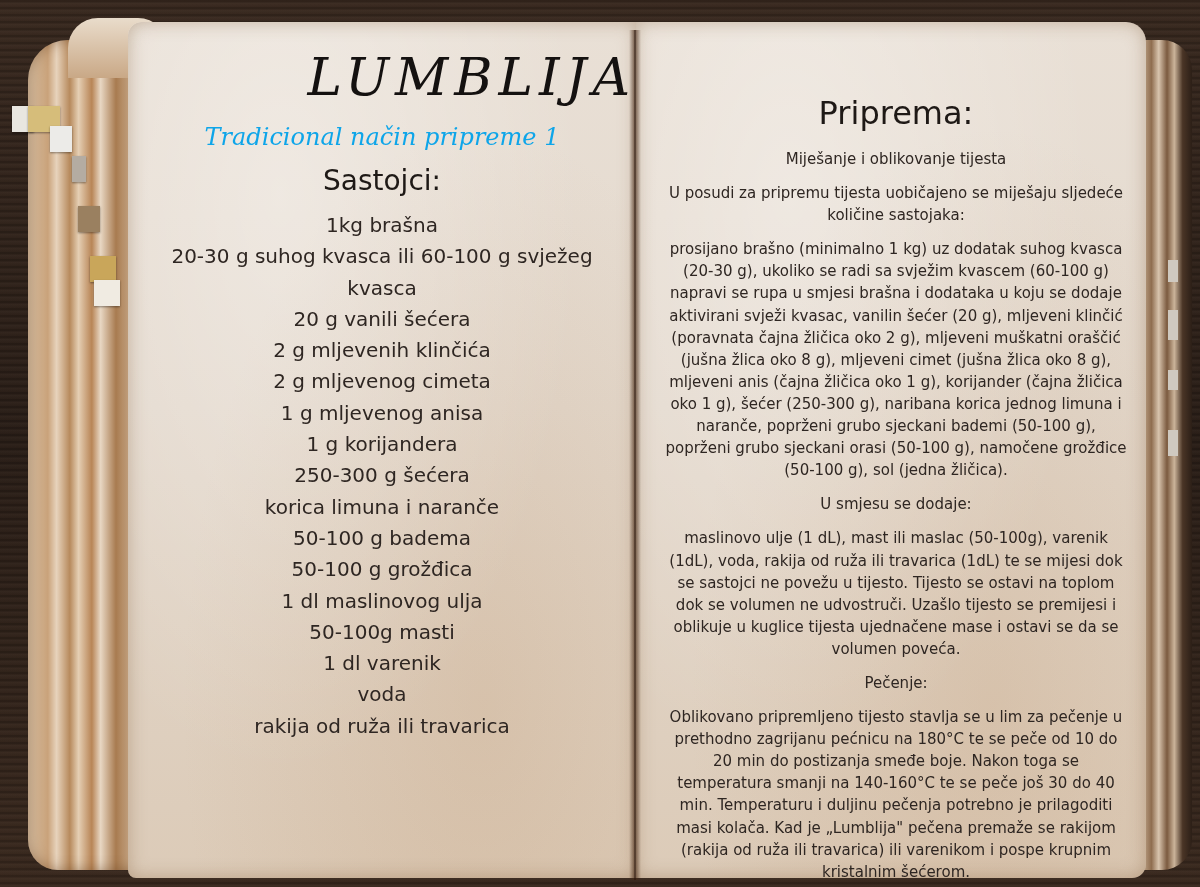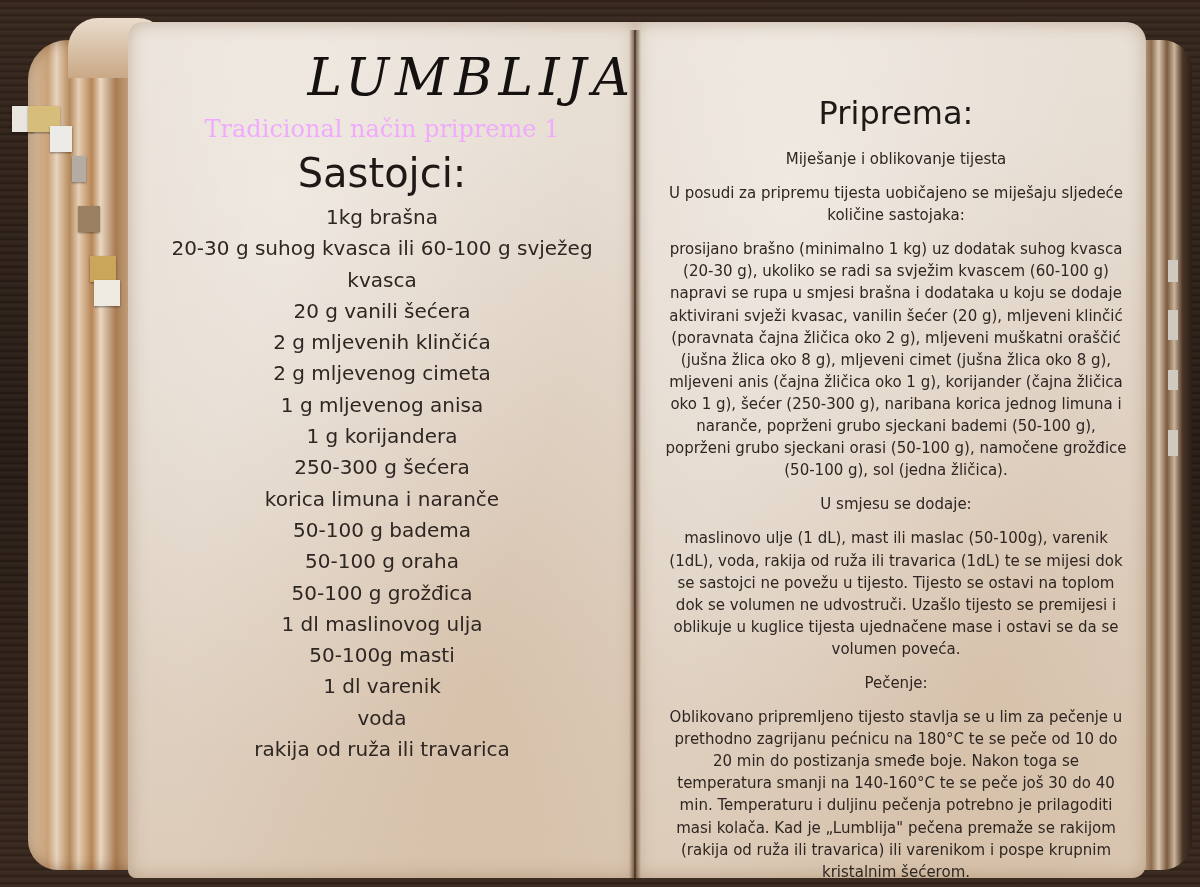--- a/index.html
+++ b/index.html
@@ -58,26 +58,26 @@
 
     
     .left-content { position: absolute; left: 100px; top: 12px; width: 508px; text-align: center; color: #2a211c; }
     .title {
       margin-top: 22px; font-family: "DejaVu Serif", serif; font-style: italic;
       font-size: 52px; letter-spacing: 6px; font-weight: normal; color: #141110;
       line-height: 66px;
       text-align: right;
     }
     .subtitle {
-      margin-top: 0; font-family: "DejaVu Serif", serif; 
-      font-size: 24px; line-height: 38px; color: #f0abfc;
+      margin-top: 8px; font-family: "DejaVu Serif", serif; font-style: italic;
+      font-size: 24px; line-height: 38px; color: #0ea5e9;
     }
     .section-heading {
       font-family: "DejaVu Sans", sans-serif; font-weight: normal; color: #1e1916;
-      font-size: 40px; line-height: 46px; margin: 2px 0 6px 0;
+      font-size: 28px; line-height: 46px; margin: 2px 0 6px 0;
     }
     .ingredients { list-style: none; padding: 0 30px; margin: 0; }
     .ingredients li { font-size: 20px; line-height: 31.3px; color: #2e2622; font-family: "DejaVu Sans", sans-serif; }
 
     
     .right-content { position: absolute; left: 618px; top: 12px; width: 500px; text-align: center; color: #2e2622; }
     .right-content .section-heading { margin-top: 68px; margin-bottom: 10px; font-size: 32px; }
     .prep p { margin: 12px; font-size: 15px; line-height: 22.1px; padding: 0 6px; font-family: "DejaVu Sans", sans-serif; }
   </style>
 </head>
@@ -112,21 +112,20 @@
       <li>1kg brašna</li>
       <li>20-30 g suhog kvasca ili 60-100 g svježeg kvasca</li>
       <li>20 g vanili šećera</li>
       <li>2 g mljevenih klinčića</li>
       <li>2 g mljevenog cimeta</li>
       <li>1 g mljevenog anisa</li>
       <li>1 g korijandera</li>
       <li>250-300 g šećera</li>
       <li>korica limuna i naranče</li>
       <li>50-100 g badema</li>
-      <li>50-100 g oraha</li>
       <li>50-100 g grožđica</li>
       <li>1 dl maslinovog ulja</li>
       <li>50-100g masti</li>
       <li>1 dl varenik</li>
       <li>voda</li>
       <li>rakija od ruža ili travarica</li>
     </ul>
   </div>
 
   <div class="right-content">

